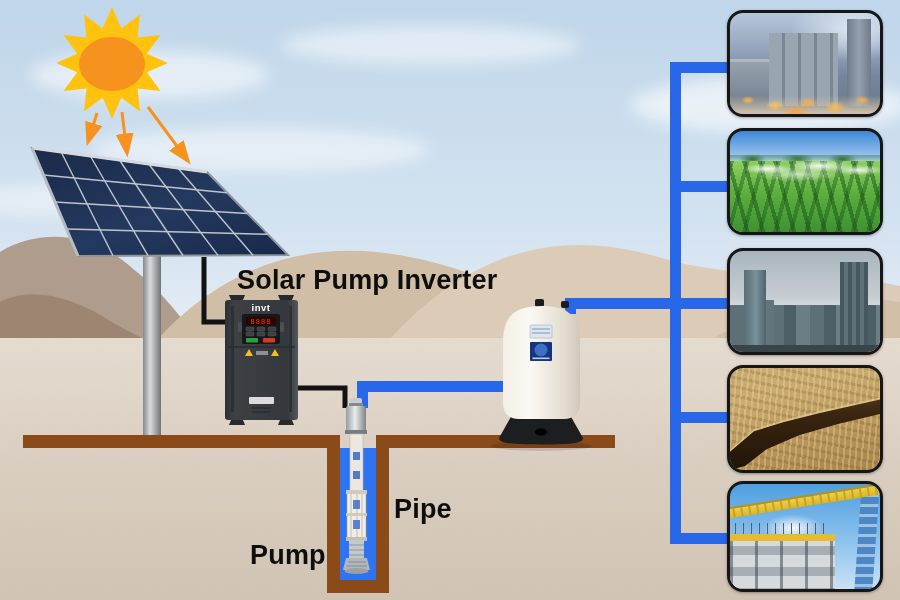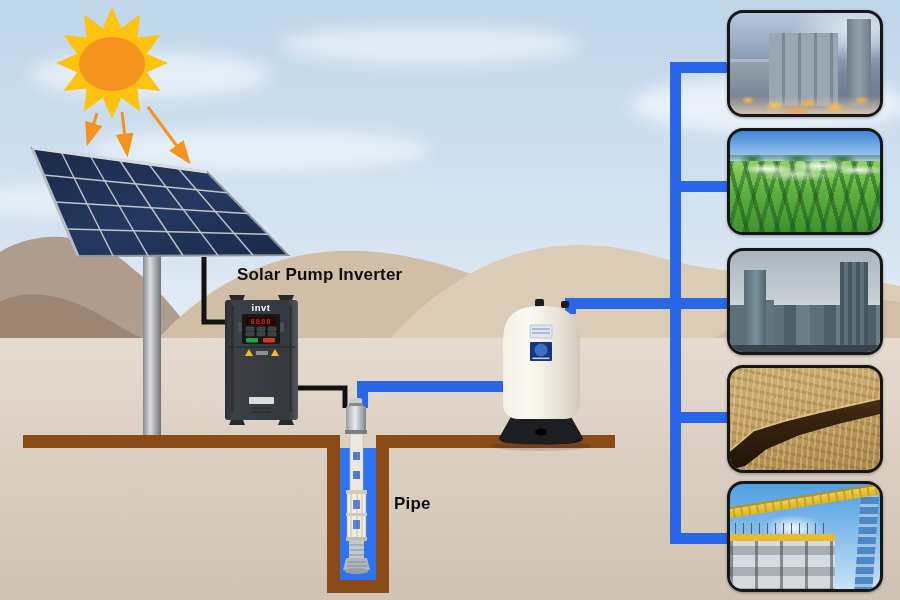--- a/index.html
+++ b/index.html
@@ -1,19 +1,19 @@
 <!DOCTYPE html>
 <html style="--pipe-blue: #2767e8; --water-blue: #2e74f2; --ground-brown: #8a4b18; --sun-orange: #f6921e; --sun-yellow: #ffc20e; --cable-black: #121212; --panel-navy: #203254;"><head>
 <meta charset="utf-8">
 <style>
   html,body{margin:0;padding:0;background:#222;}
   #stage{position:relative;width:900px;height:600px;overflow:hidden;
          font-family:"Liberation Sans",sans-serif;background:#dfe9f2;}
   #scene-svg{position:absolute;left:0;top:0;}
-  .lbl{position:absolute;color:#0e0e0e;font-weight:600;font-size:17px;
+  .lbl{position:absolute;color:#0e0e0e;font-weight:600;font-size:27px;
        letter-spacing:.2px;white-space:nowrap;}
   #lbl-inverter{left:237px;top:265px;}
   #lbl-pipe{left:394px;top:479px;margin-top:15px;}
   #lbl-pump{left:250px;top:540px;}
 
   
   .photo{position:absolute;left:727px;width:150px;height:101px;
          border:3px solid #161616;border-radius:16px;overflow:hidden;
          box-shadow:0 1px 3px rgba(0,0,0,.35);}
   .photo>div{position:absolute;}
@@ -305,20 +305,21 @@
       <rect x="256" y="351" width="12" height="4" fill="#c8cacc" opacity=".6"></rect>
     </g>
     <rect x="249" y="397" width="25" height="7" rx="1" fill="#dcdcdc"></rect>
     <line x1="252" y1="408" x2="271" y2="408" stroke="#2c2f32" stroke-width="1.6"></line>
     <line x1="252" y1="412" x2="271" y2="412" stroke="#2c2f32" stroke-width="1.6"></line>
   </g>
 </svg>
 
 <div class="lbl" id="lbl-inverter">Solar Pump Inverter</div>
 <div class="lbl" id="lbl-pipe">Pipe</div>
+<div class="lbl" id="lbl-pump">Pump</div>
 
 <div class="photo" id="photo-1">
   <div class="ind-block"></div>
   <div class="ind-silos"></div>
   <div class="ind-tower"></div>
   <div class="ind-lights"></div>
 </div>
 <div class="photo" id="photo-2">
   <div class="farm-trees"></div>
   <div class="farm-field"></div>

